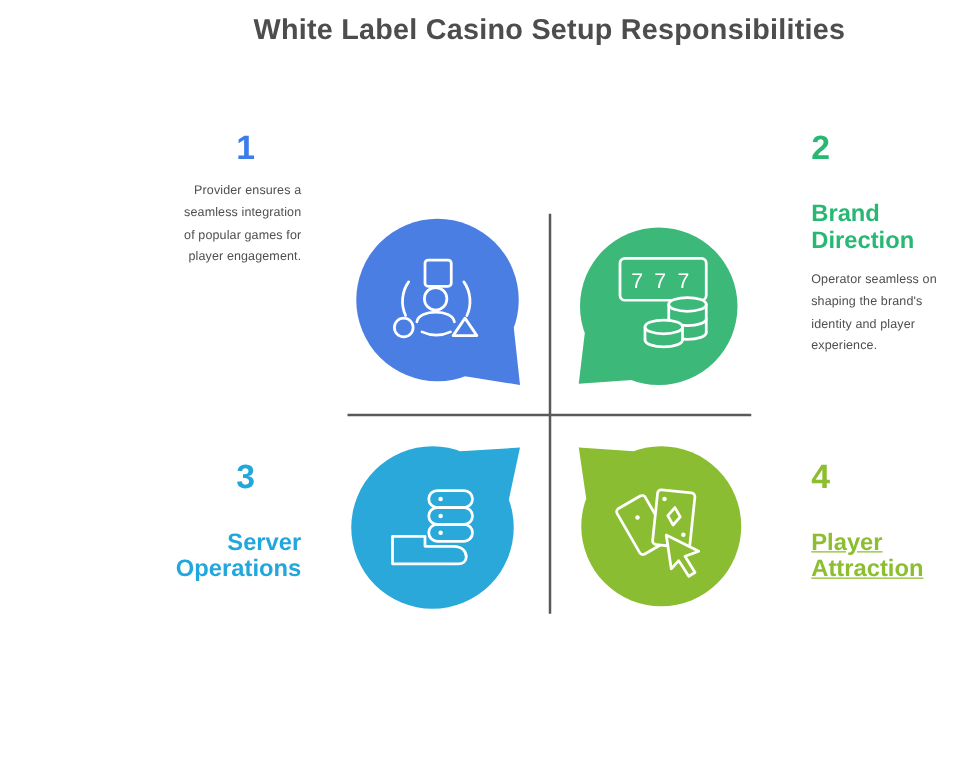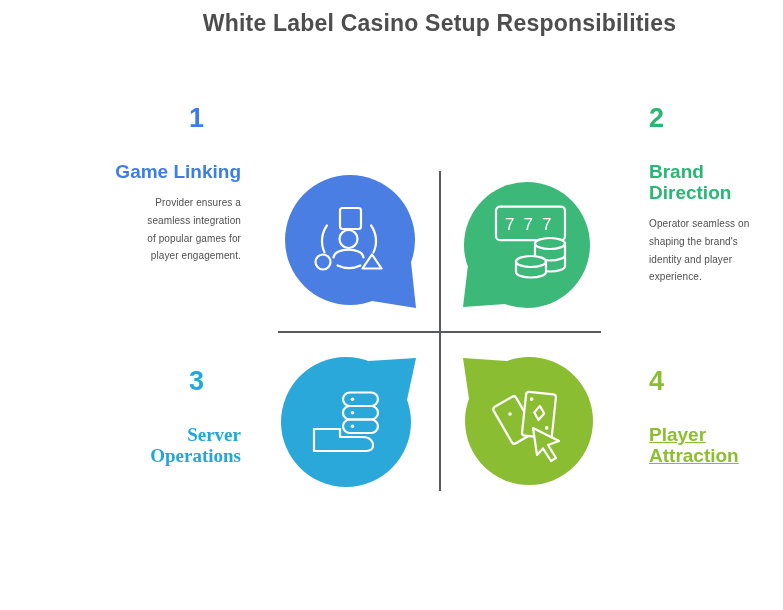--- a/index.html
+++ b/index.html
@@ -31,40 +31,39 @@
 </style>
 </head>
 <body>
 
 <div class="stage">
 
   <h1 class="title" style="color: rgb(77, 77, 77);">White Label Casino Setup Responsibilities</h1>
 
   <div class="section sec-right" id="sec1">
     <div class="num" style="color: rgb(60, 125, 232);">1</div>
-    <h2 class="heading" style="color: rgb(60, 125, 232);">Game Linking</h2>
     <div class="desc" style="color: rgb(79, 79, 79);">Provider ensures a
 seamless integration
 of popular games for
 player engagement.</div>
   </div>
 
   <div class="section" id="sec2">
     <div class="num" style="color: rgb(39, 184, 115);">2</div>
     <h2 class="heading" style="color: rgb(39, 184, 115);">Brand
 Direction</h2>
     <div class="desc" style="color: rgb(79, 79, 79);">Operator seamless on
 shaping the brand's
 identity and player
 experience.</div>
   </div>
 
   <div class="section sec-right" id="sec3">
     <div class="num" style="color: rgb(33, 167, 219);">3</div>
-    <h2 class="heading" style="color: rgb(33, 167, 219); font-family: Liberation Serif, serif;">Server
+    <h2 class="heading" style="color: rgb(33, 167, 219);">Server
 Operations</h2>
   </div>
 
   <div class="section" id="sec4">
     <div class="num" style="color: rgb(140, 190, 47);">4</div>
     <h2 class="heading" style="color: rgb(140, 190, 47); text-decoration: underline;">Player
 Attraction</h2>
   </div>
 
   <svg class="center-svg" width="345" height="340" viewBox="0 0 345 340">

